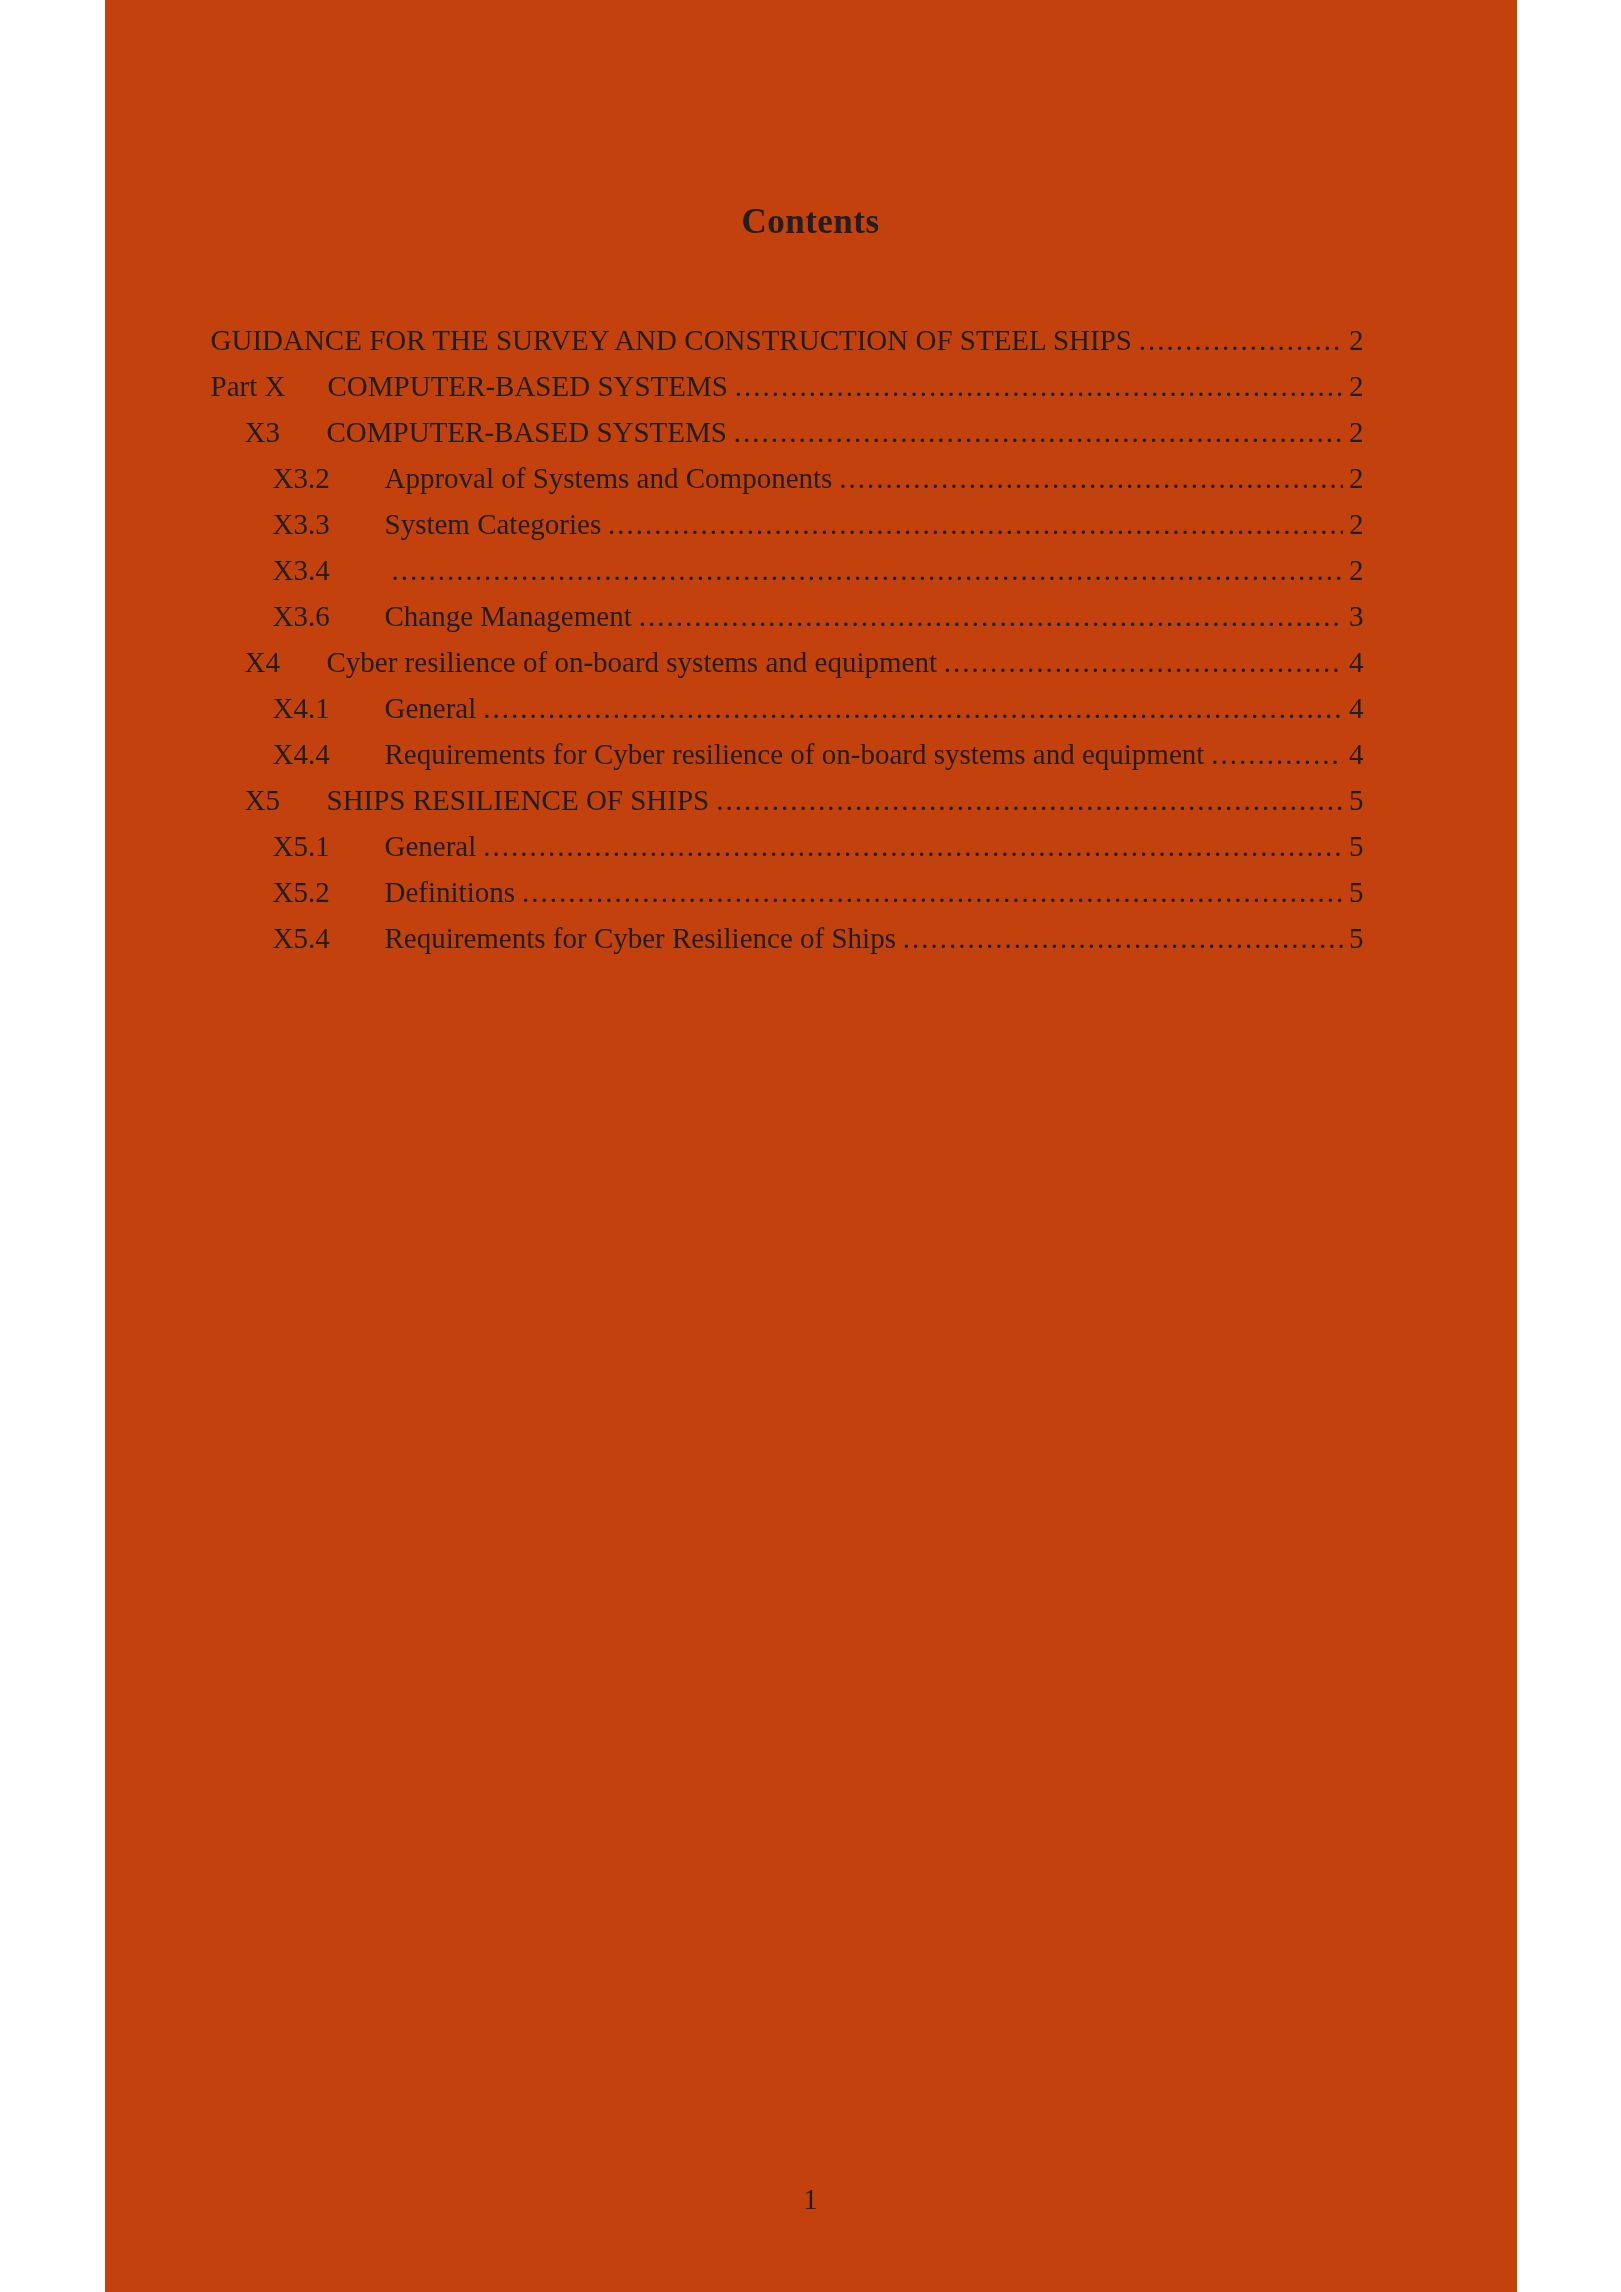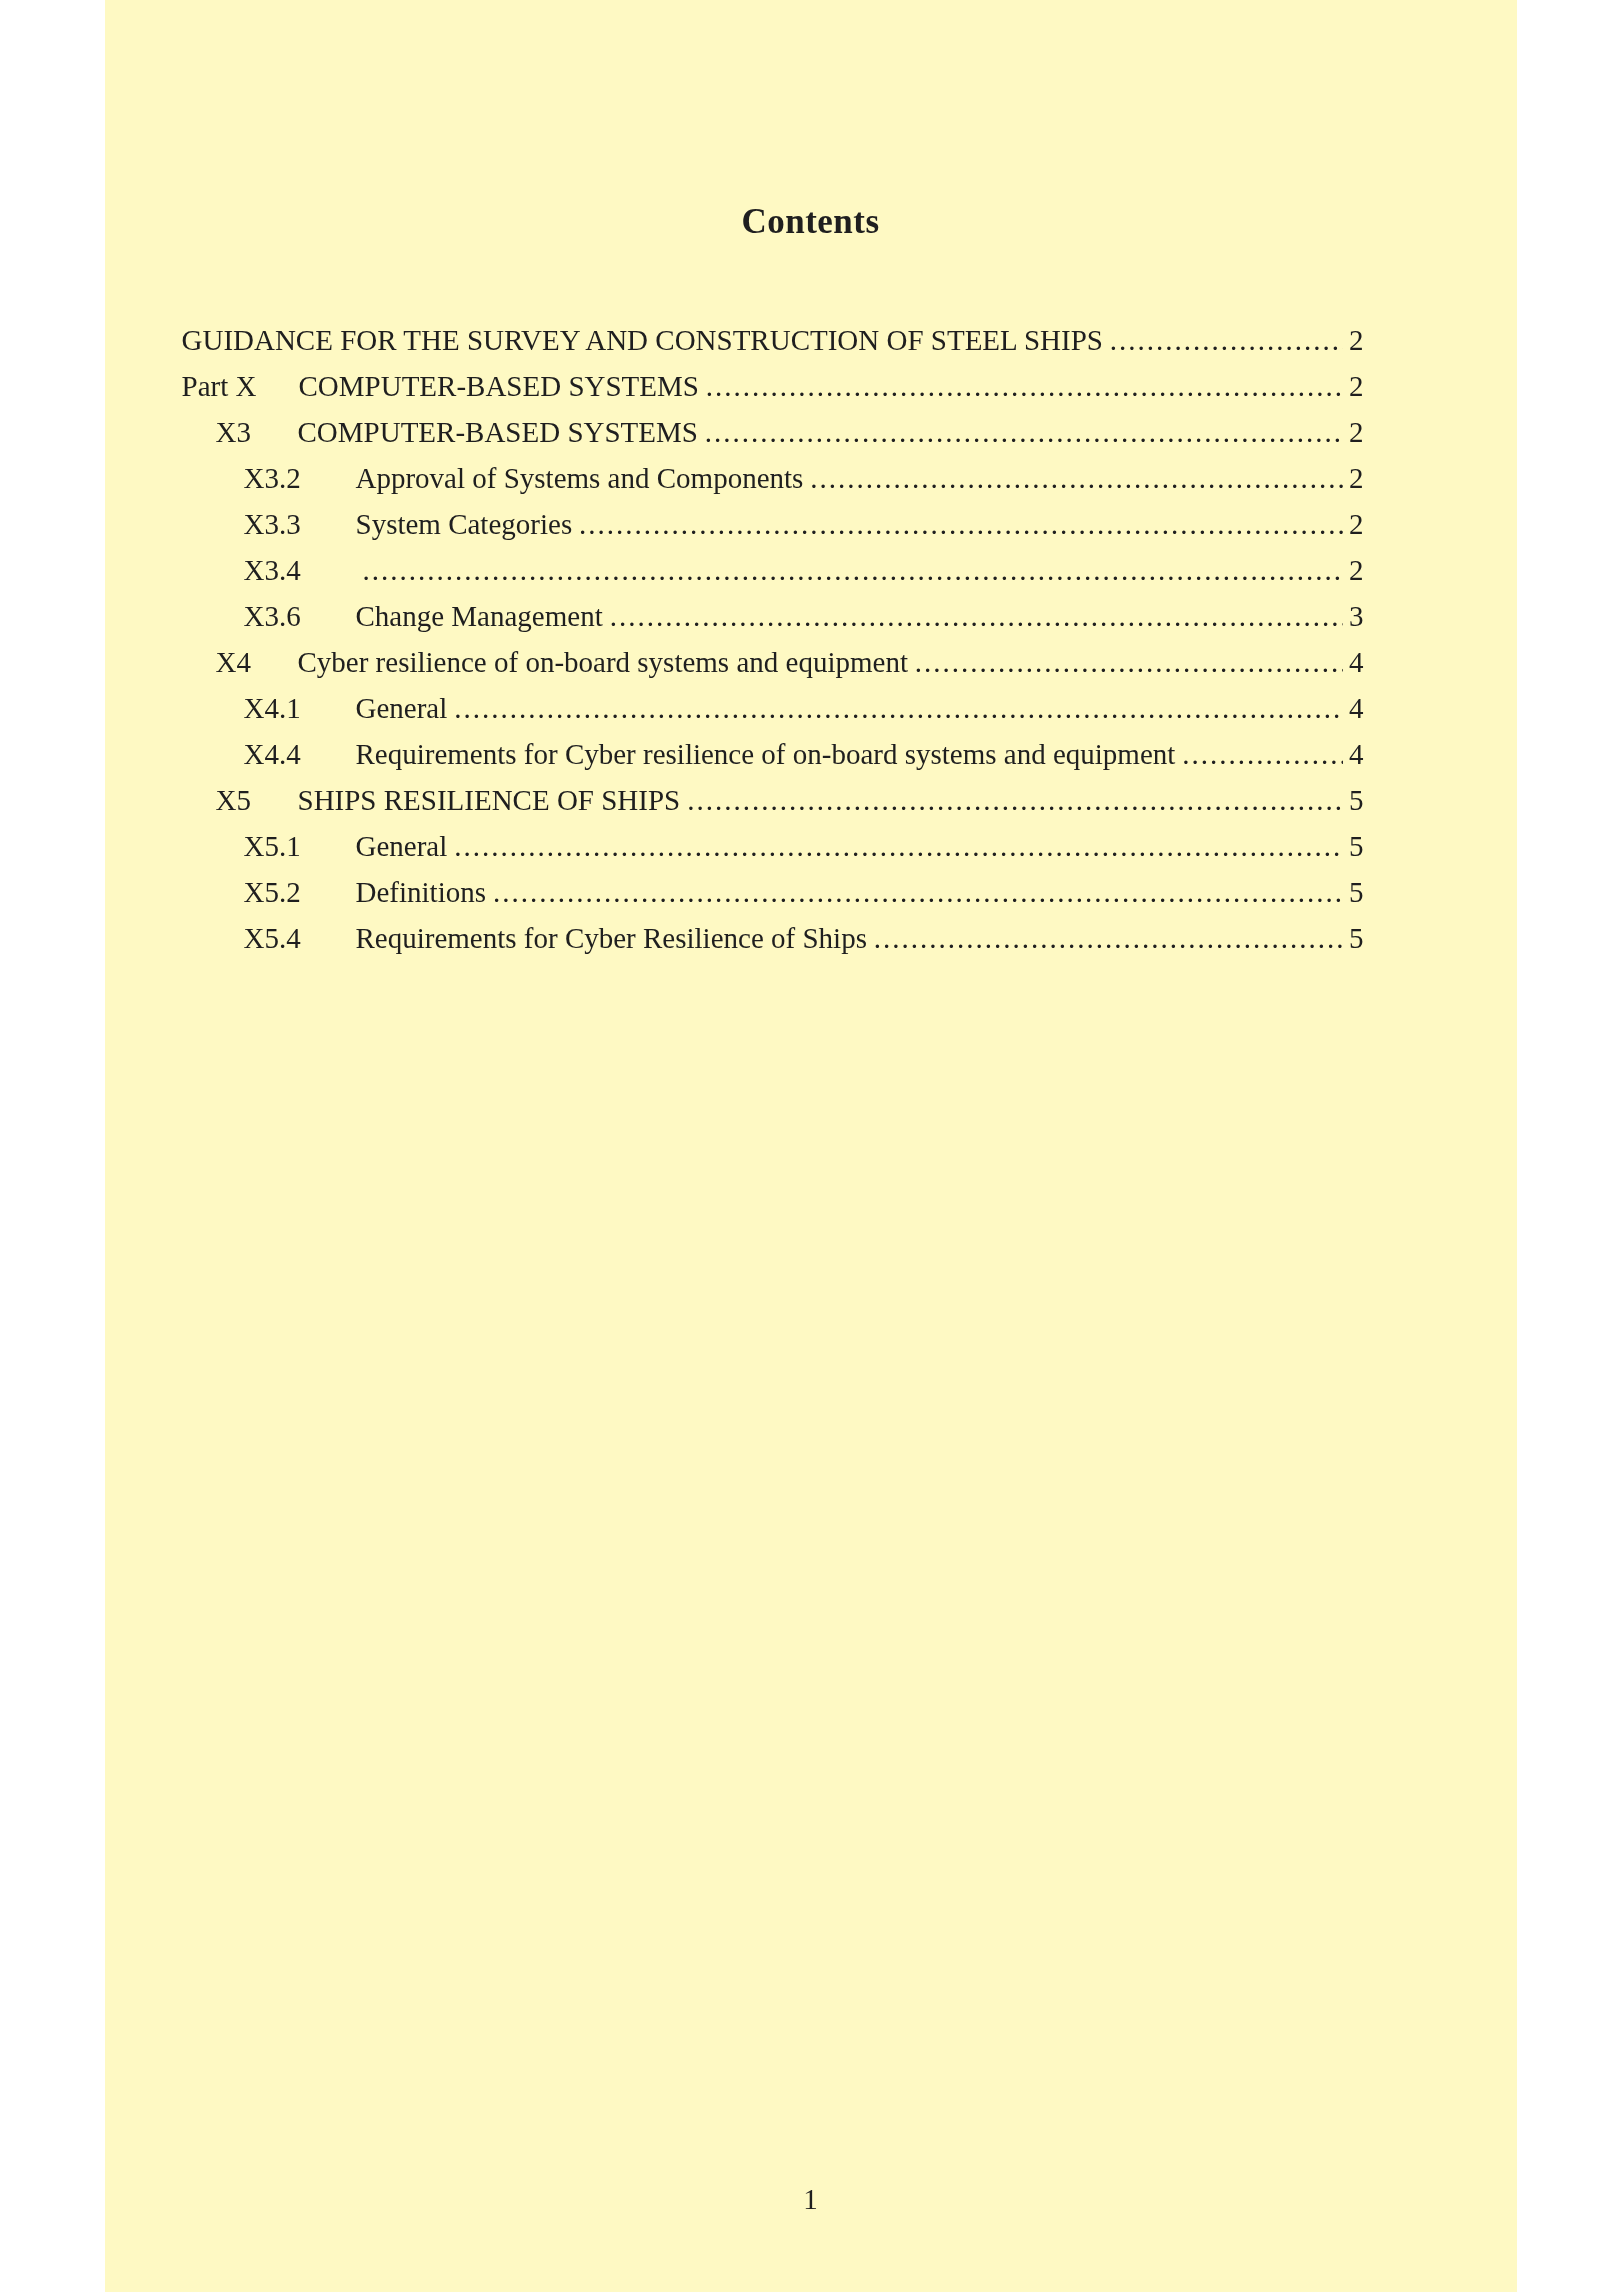--- a/index.html
+++ b/index.html
@@ -5,34 +5,34 @@
   * { margin: 0; padding: 0; box-sizing: border-box; }
   html, body { background: #ffffff; }
   body {
     font-family: "Liberation Serif", "DejaVu Serif", serif;
     color: #1f1f1f;
   }
   .page {
     position: relative;
     width: 1412px;
     height: 2293px;
-    background: #fef9c3;
+    background: #c2410c;
     overflow: hidden;
     margin: 0 auto;
   }
   .doc-title {
     padding-top: 201px;
     text-align: center;
     font-size: 35px;
     font-weight: bold;
     line-height: 42px;
     letter-spacing: 0.5px;
   }
   .toc {
-    margin: 74px 153px 0 77px;
+    margin: 74px 153px 0 106px;
   }
   .toc-row {
     display: flex;
     height: 46px;
     line-height: 46px;
     white-space: nowrap;
     font-size: 29px;
   }
   .toc-row .label { flex: none; }
   .lvl0 { padding-left: 0; }

